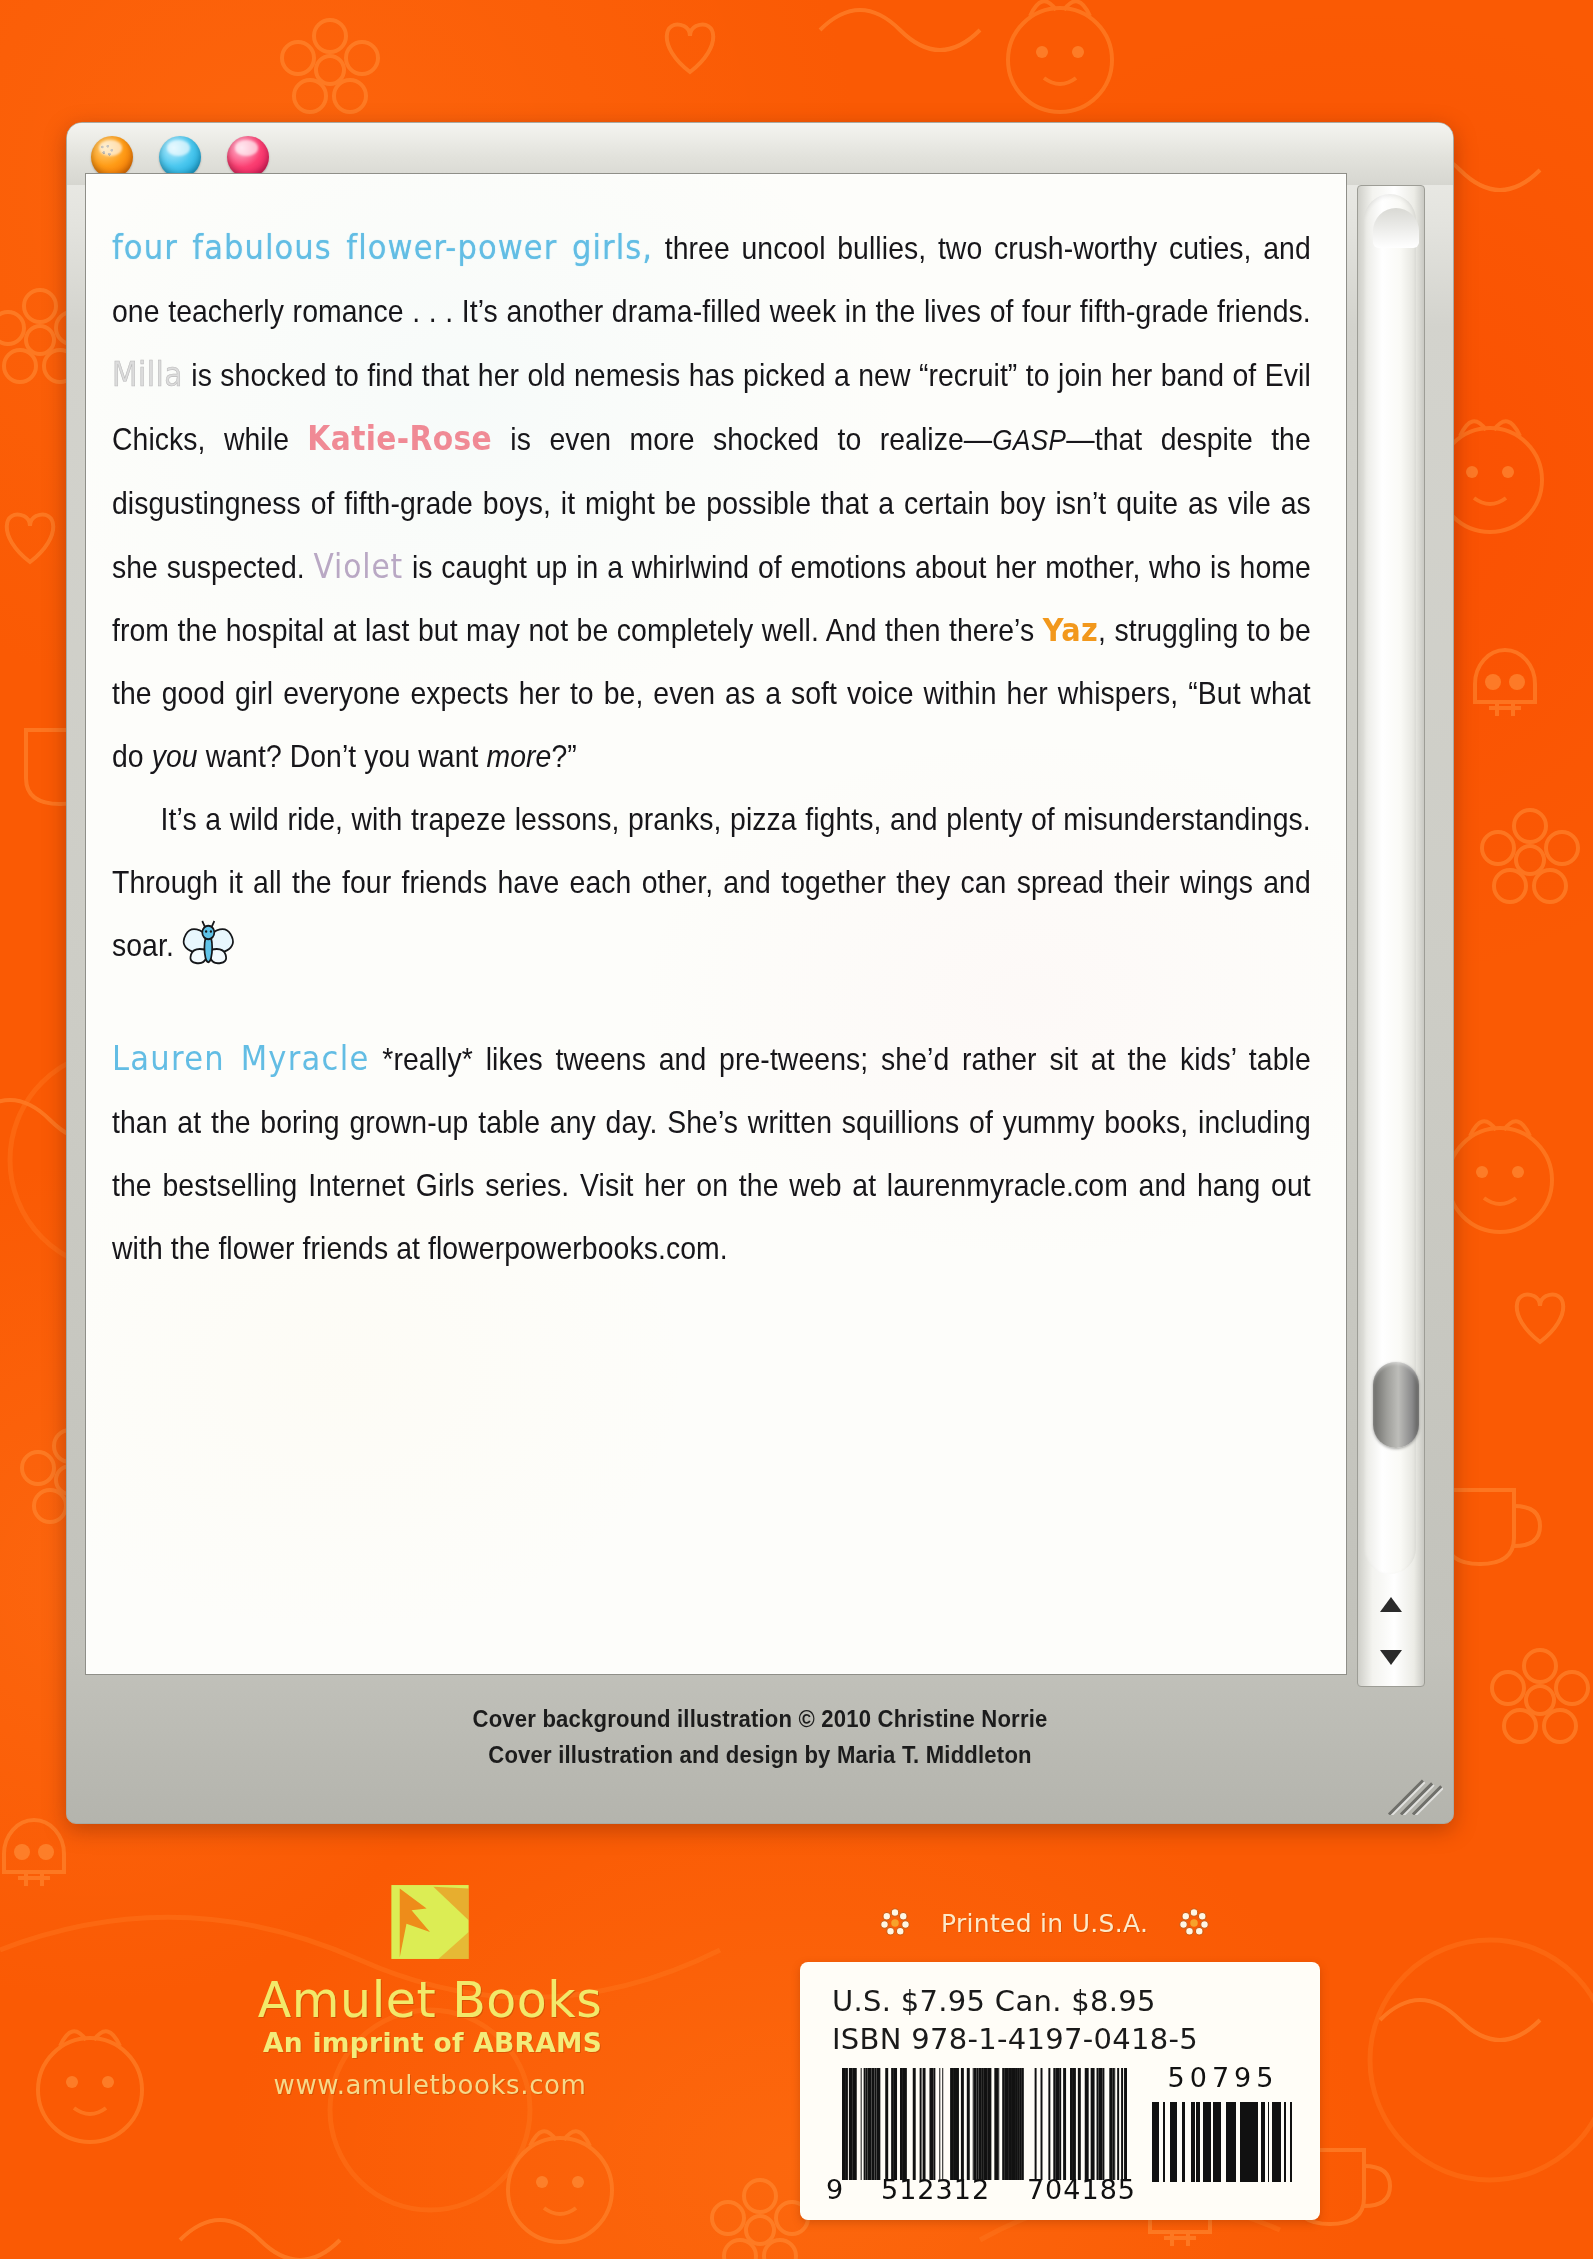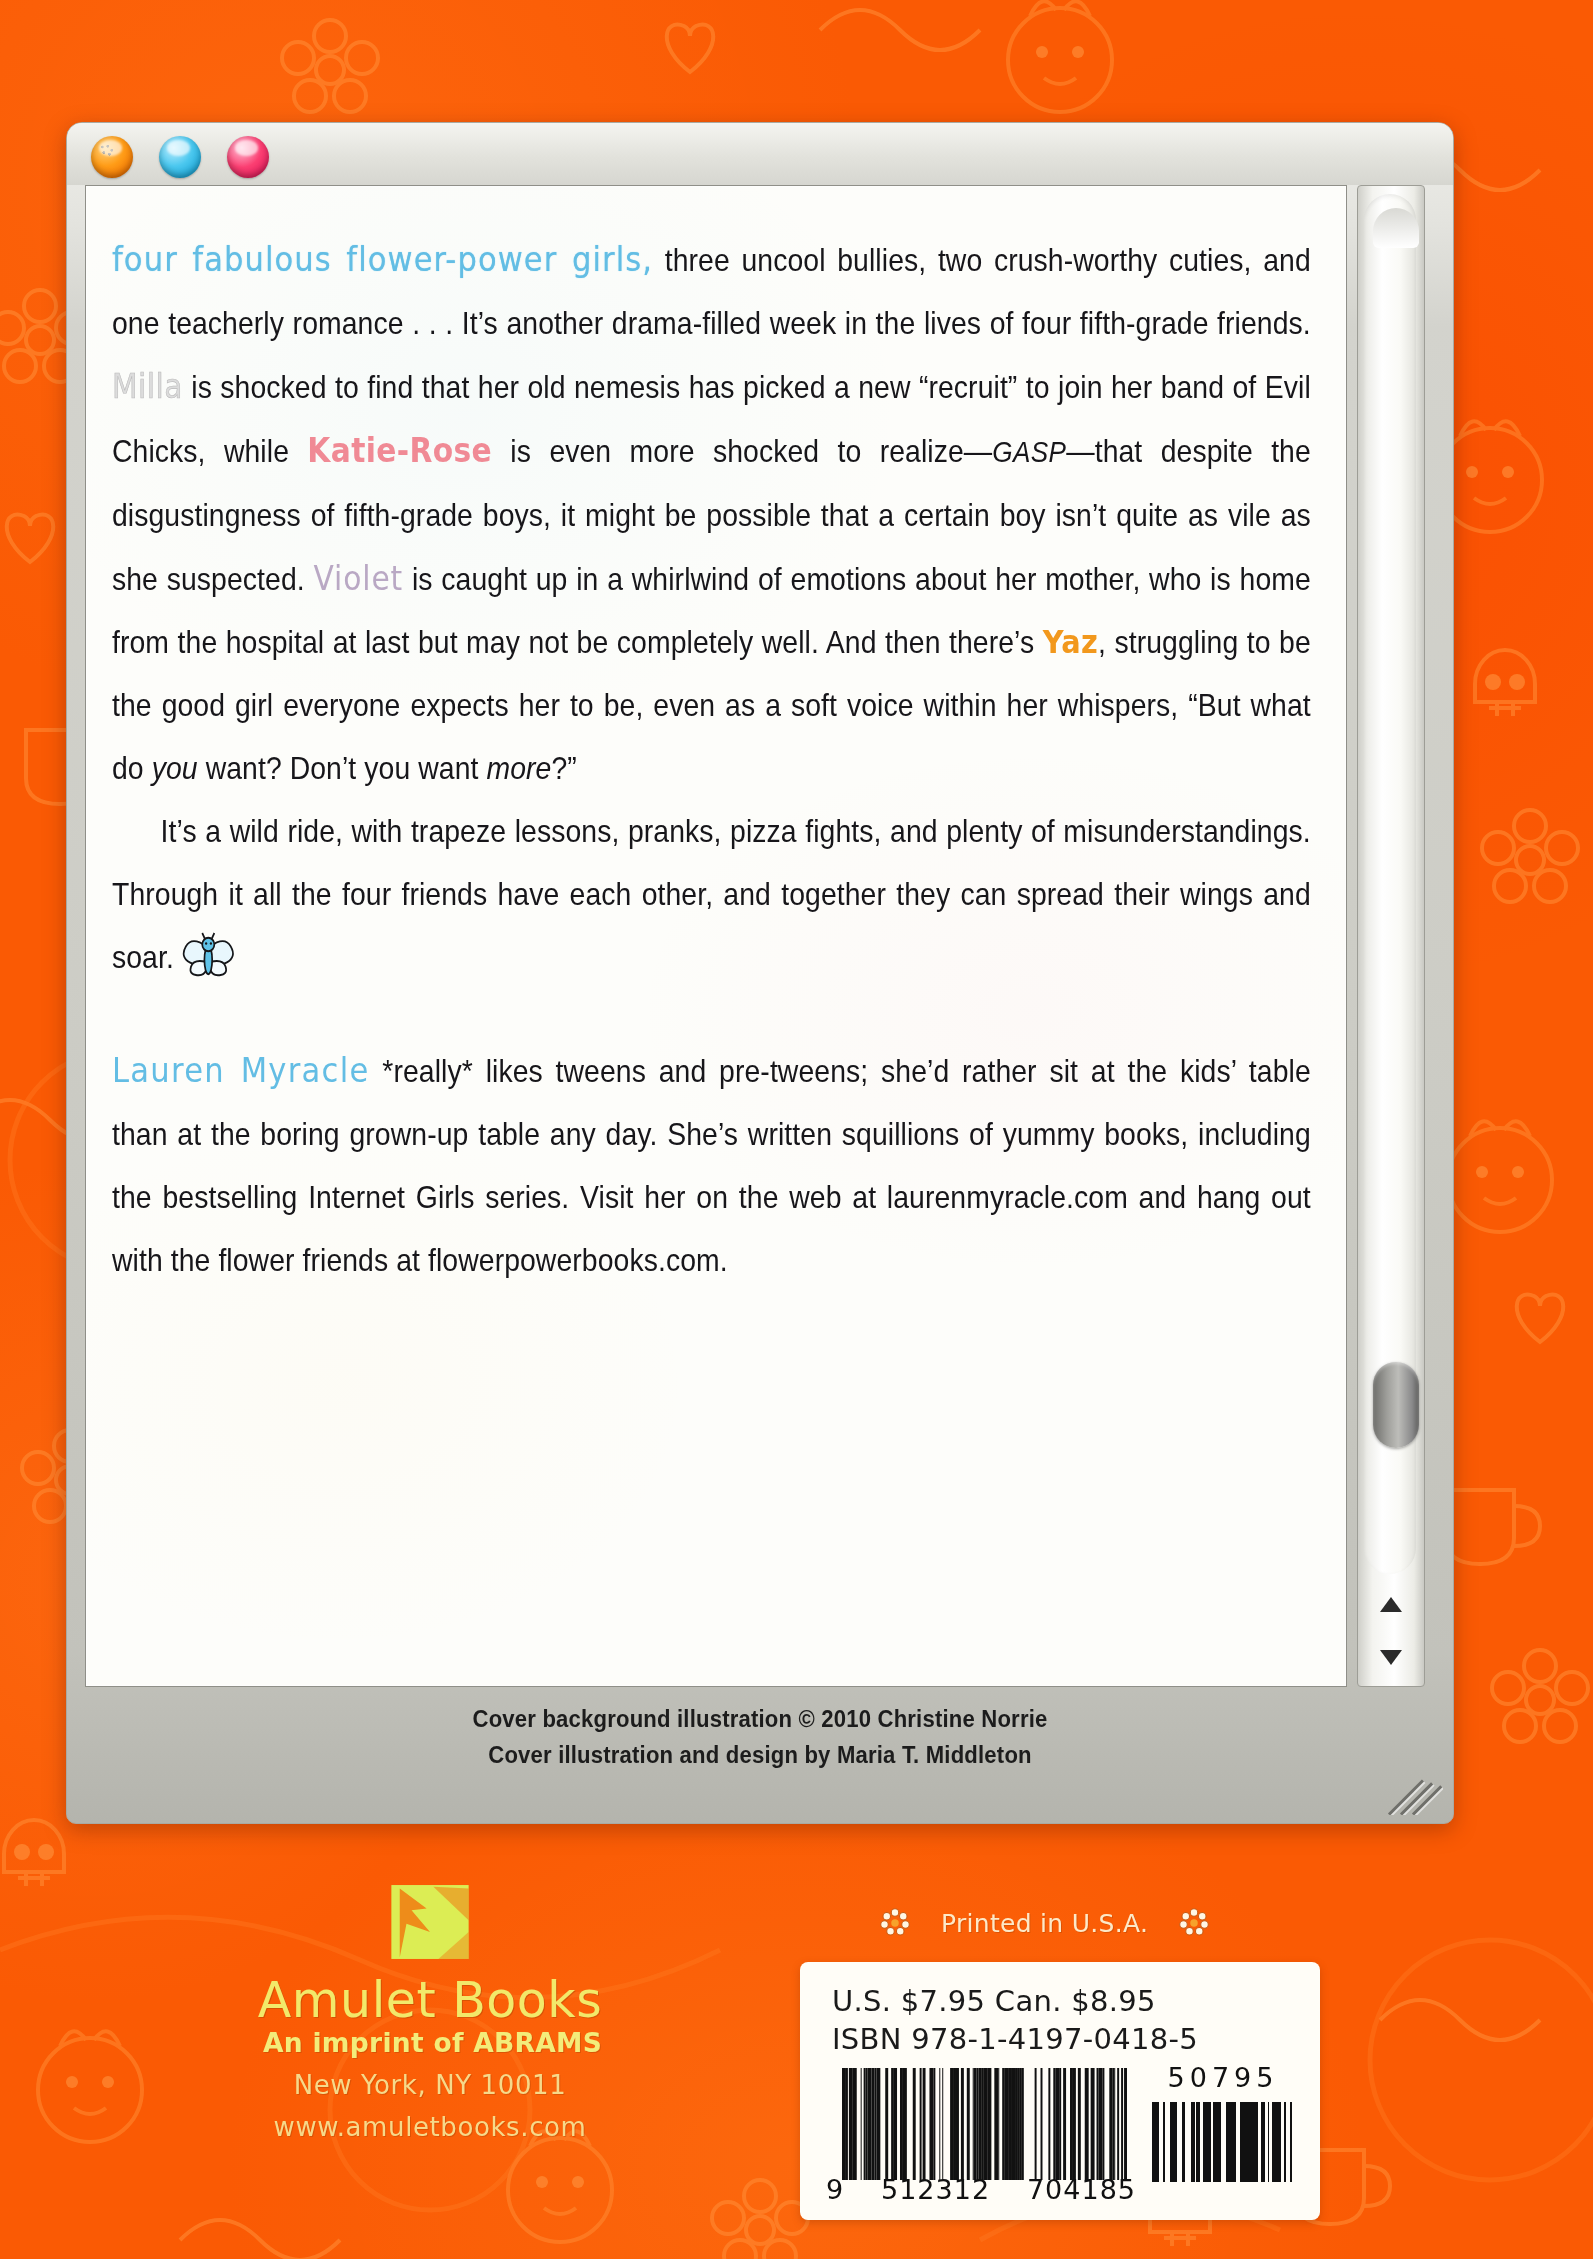--- a/index.html
+++ b/index.html
@@ -46,21 +46,21 @@
     background:
       radial-gradient(circle at 20% 25%, #555 1.2px, transparent 1.6px),
       radial-gradient(circle at 55% 20%, #555 1.2px, transparent 1.6px),
       radial-gradient(circle at 80% 45%, #555 1.2px, transparent 1.6px),
       radial-gradient(circle at 30% 60%, #555 1.2px, transparent 1.6px),
       radial-gradient(circle at 65% 70%, #555 1.2px, transparent 1.6px);
     opacity:.85;}
 
   
   #page{
-    position:absolute;left:18px;top:62px;width:1260px;height:1500px;
+    position:absolute;left:18px;top:50px;width:1260px;height:1500px;
     background:#fdfdfa;border:1px solid #8f8f88;
     box-shadow:inset 0 0 0 1px rgba(255,255,255,.6);
     overflow:hidden;
   }
   #paper-noise{position:absolute;inset:0;pointer-events:none;
     background:
       radial-gradient(ellipse 50% 30% at 30% 15%, rgba(140,210,240,.055), transparent 70%),
       radial-gradient(ellipse 45% 25% at 75% 55%, rgba(250,170,190,.05), transparent 70%),
       radial-gradient(ellipse 40% 25% at 20% 80%, rgba(255,225,160,.05), transparent 70%);}
 
@@ -325,21 +325,20 @@
       <rect x="4" y="6" width="92" height="88" fill="#dced54"></rect>
       <path d="M14 10 L46 34 L28 36 L50 62 L22 52 L14 92 Z" fill="#f17a10" opacity=".85"></path>
       <path d="M54 8 L96 48 L96 10 Z" fill="#f17a10" opacity=".55"></path>
       <path d="M96 62 L60 94 L96 94 Z" fill="#f17a10" opacity=".45"></path>
     </svg>
     <div id="pub-right">
       <div class="pub-title">Amulet Books</div>
       <div class="pub-sub">An imprint of ABRAMS</div>
     </div>
   </div>
-  <div class="pub-line">New York, NY 10011</div>
   <div class="pub-line">www.amuletbooks.com</div>
 </div>
 
 <div id="printed">
   <svg class="flower" viewBox="0 0 40 40">
     <g fill="#fff6e4" stroke="#c85a12" stroke-width="1.4">
       <circle cx="20" cy="6" r="5"></circle>
         <circle cx="31" cy="11" r="5"></circle>
         <circle cx="34" cy="22" r="5"></circle>
       <circle cx="27" cy="31" r="5"></circle>

